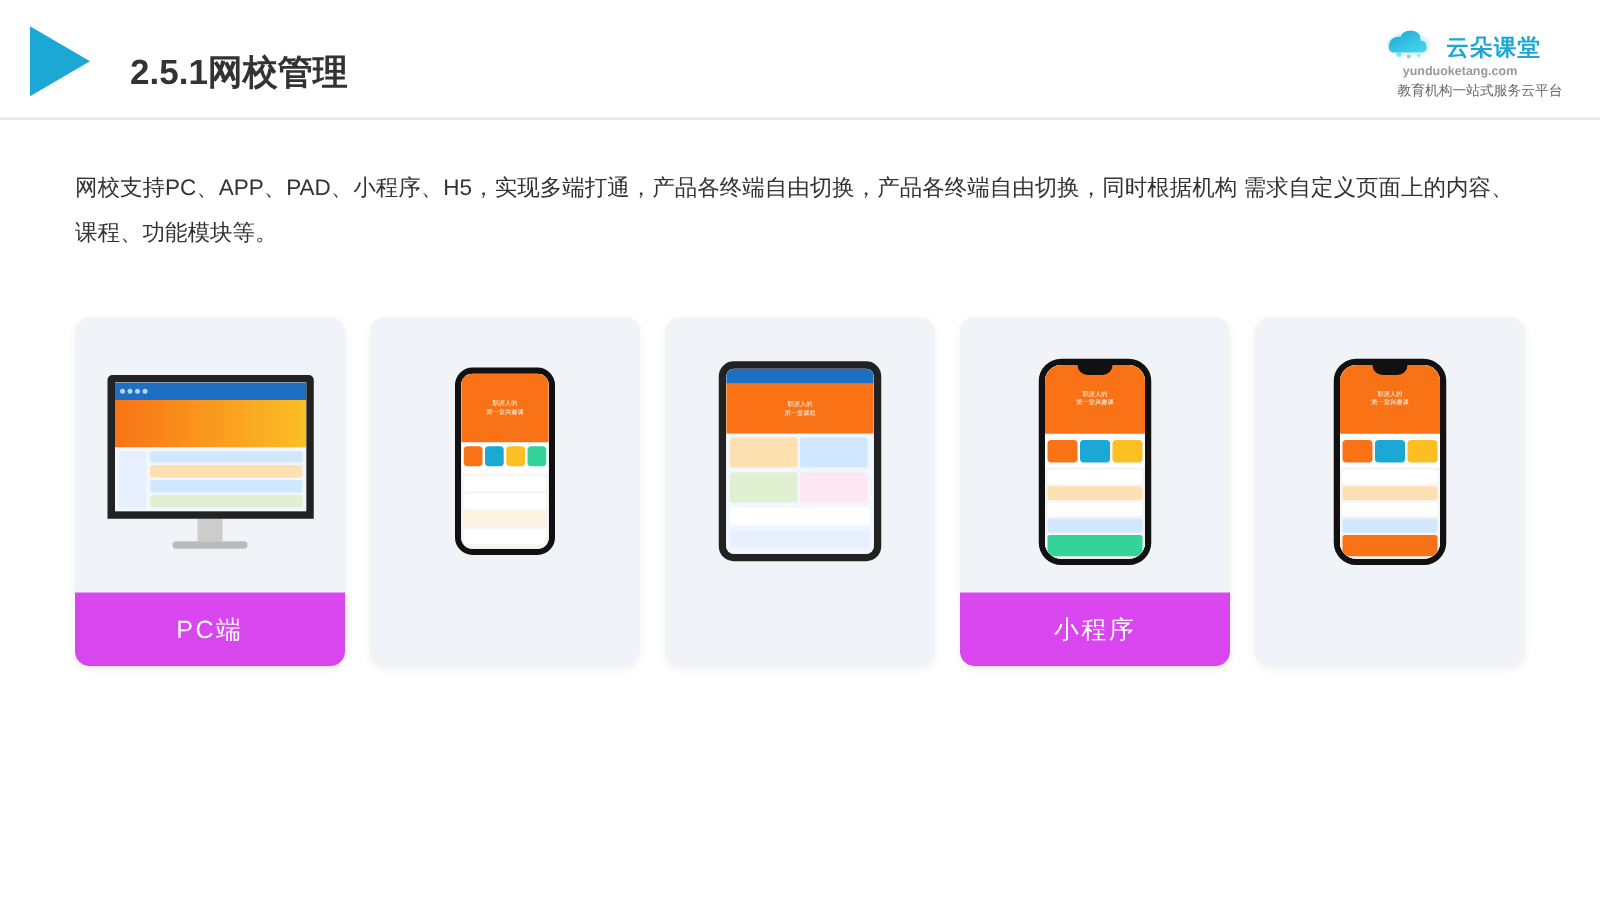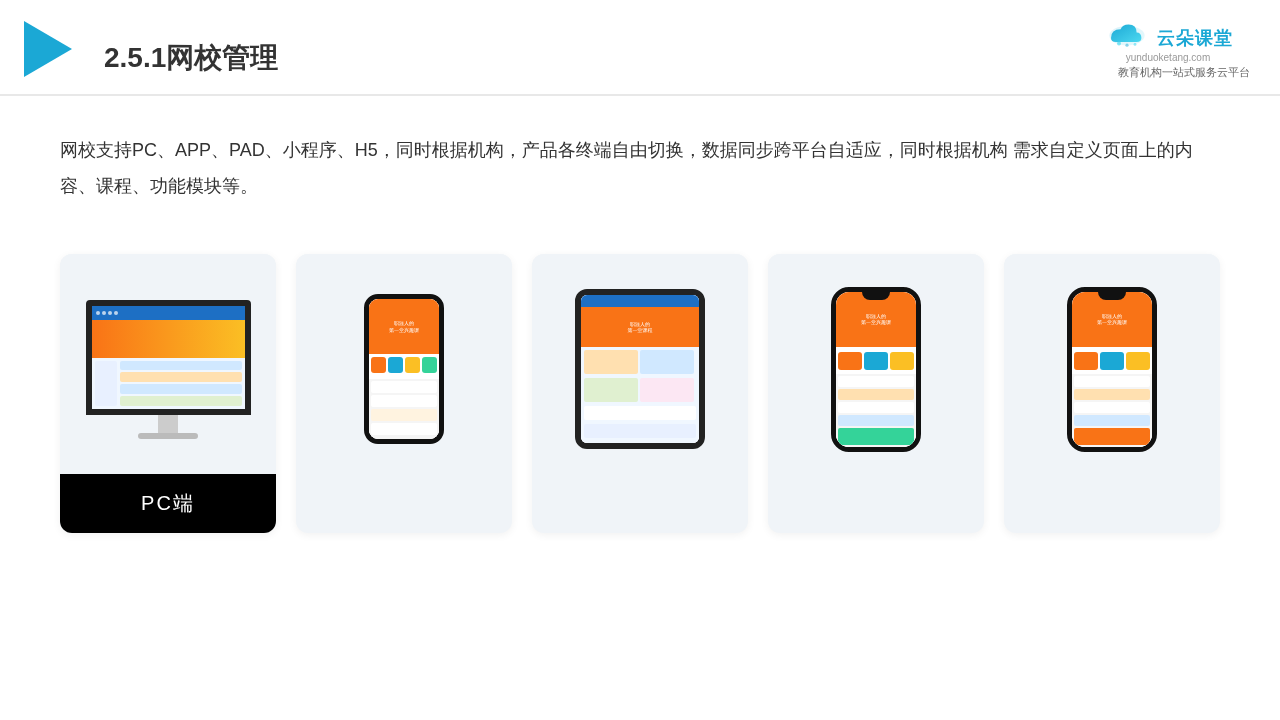--- a/index.html
+++ b/index.html
@@ -60,20 +60,21 @@
     }
     .logo-subtitle {
       font-size: 11px;
       color: #666;
       text-align: right;
       margin-left: 32px;
     }
     .logo-url {
       font-size: 10px;
       color: #999;
+      font-weight: bold;
     }
 
     
     .description {
       padding: 36px 60px 20px 60px;
       font-size: 18px;
       color: #333;
       line-height: 2.0;
     }
 
@@ -102,21 +103,21 @@
       height: 220px;
       display: flex;
       align-items: center;
       justify-content: center;
       padding: 20px 10px 10px 10px;
       background: #f0f4f8;
     }
 
     .card-label {
       width: 100%;
-      background: #000000;
+      background: #d946ef;
       color: #fff;
       font-size: 20px;
       font-weight: 500;
       text-align: center;
       padding: 16px 0;
       letter-spacing: 2px;
     }
 
     
     
@@ -311,21 +312,21 @@
         <circle cx="30" cy="34" r="2" fill="#1ba8d5" opacity="0.5"></circle>
         <circle cx="40" cy="33" r="1.8" fill="#4dd8f0" opacity="0.6"></circle>
       </svg>
       <span class="logo-text">云朵课堂</span>
     </div>
     <div class="logo-url">yunduoketang.com</div>
     <div class="logo-subtitle" style="font-size:11px;color:#666;white-space:pre;">教育机构一站式服务云平台</div>
   </div>
 </div>
 
-<div class="description">网校支持PC、APP、PAD、小程序、H5，同时根据机构，产品各终端自由切换，数据同步跨平台自适应，同时根据机构
+<div class="description">网校支持PC、APP、PAD、小程序、H5，实现多端打通，产品各终端自由切换，产品各终端自由切换，同时根据机构
 需求自定义页面上的内容、课程、功能模块等。</div>
 
 <div class="cards-container">
 
   <div class="card">
     <div class="card-image-area">
       <div class="pc-monitor">
         <div class="monitor-screen">
           <div class="pc-screen-fill">
             <div class="pc-nav">
@@ -416,20 +417,21 @@
           <div style="position:absolute;top:82px;left:0;right:0;bottom:0;background:#f5f5f5;padding:2px;display:flex;flex-direction:column;gap:2px;">
             <div style="height:12px;background:#fff;border-radius:2px;"></div>
             <div style="height:12px;background:#ffe0b0;border-radius:2px;"></div>
             <div style="height:12px;background:#fff;border-radius:2px;"></div>
             <div style="height:12px;background:#d0e8ff;border-radius:2px;"></div>
             <div style="height:18px;background:#34d399;border-radius:2px;"></div>
           </div>
         </div>
       </div>
     </div>
+    <div class="card-label">小程序</div>
   </div>
 
   <div class="card">
     <div class="card-image-area">
       <div class="phone-frame notch">
         <div style="width:100%;height:100%;position:relative;background:#fff;">
           <div class="app-screen-orange">
             <div class="app-text-mock">职涯人的<br>第一堂兴趣课</div>
           </div>
           <div style="position:absolute;top:58px;left:0;right:0;padding:2px;display:flex;gap:2px;background:#fff;">

